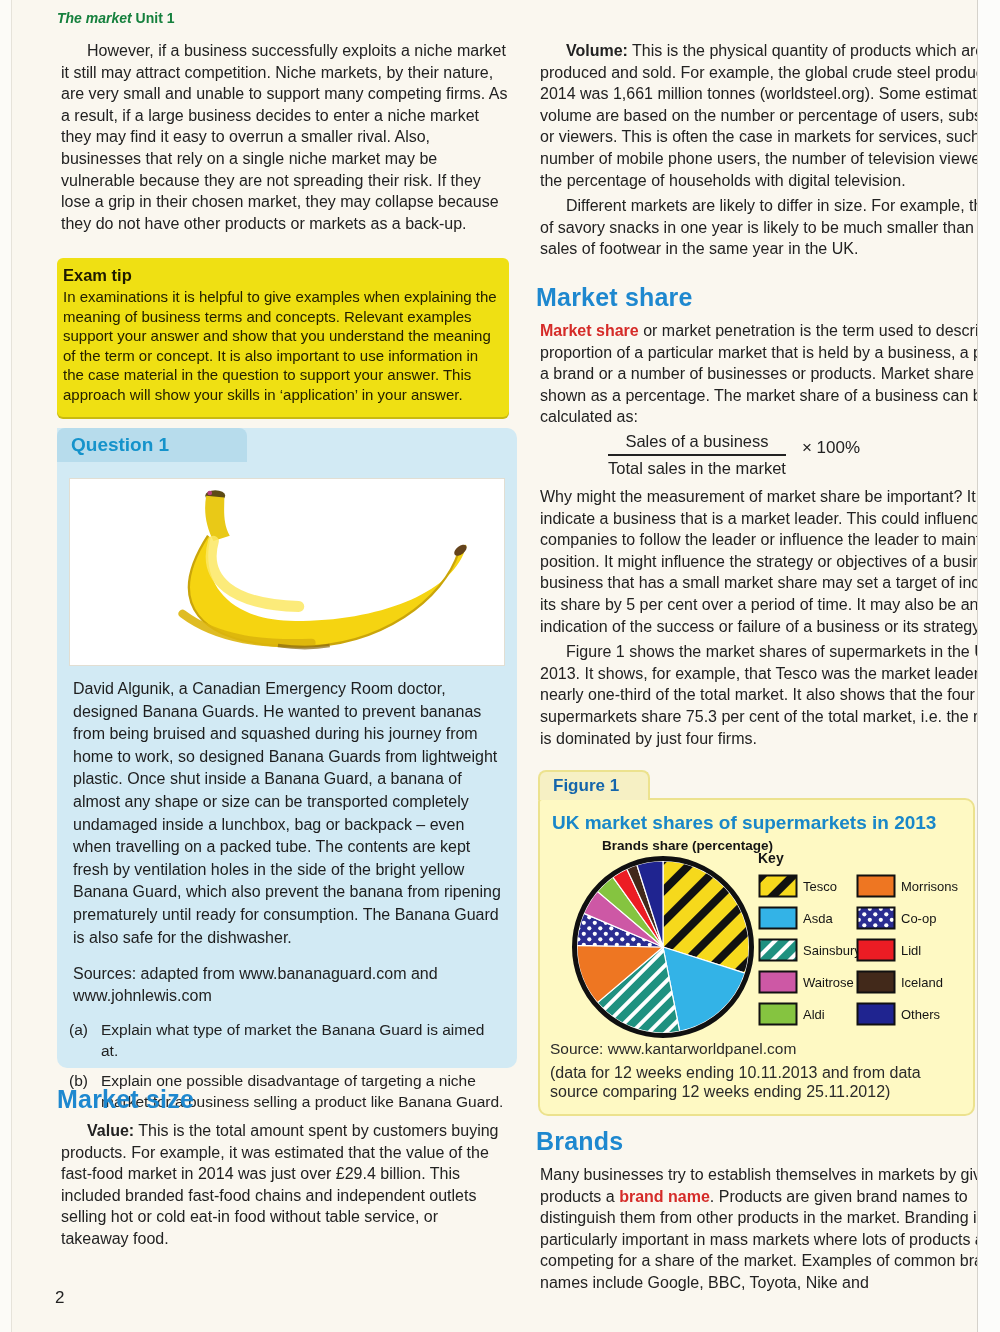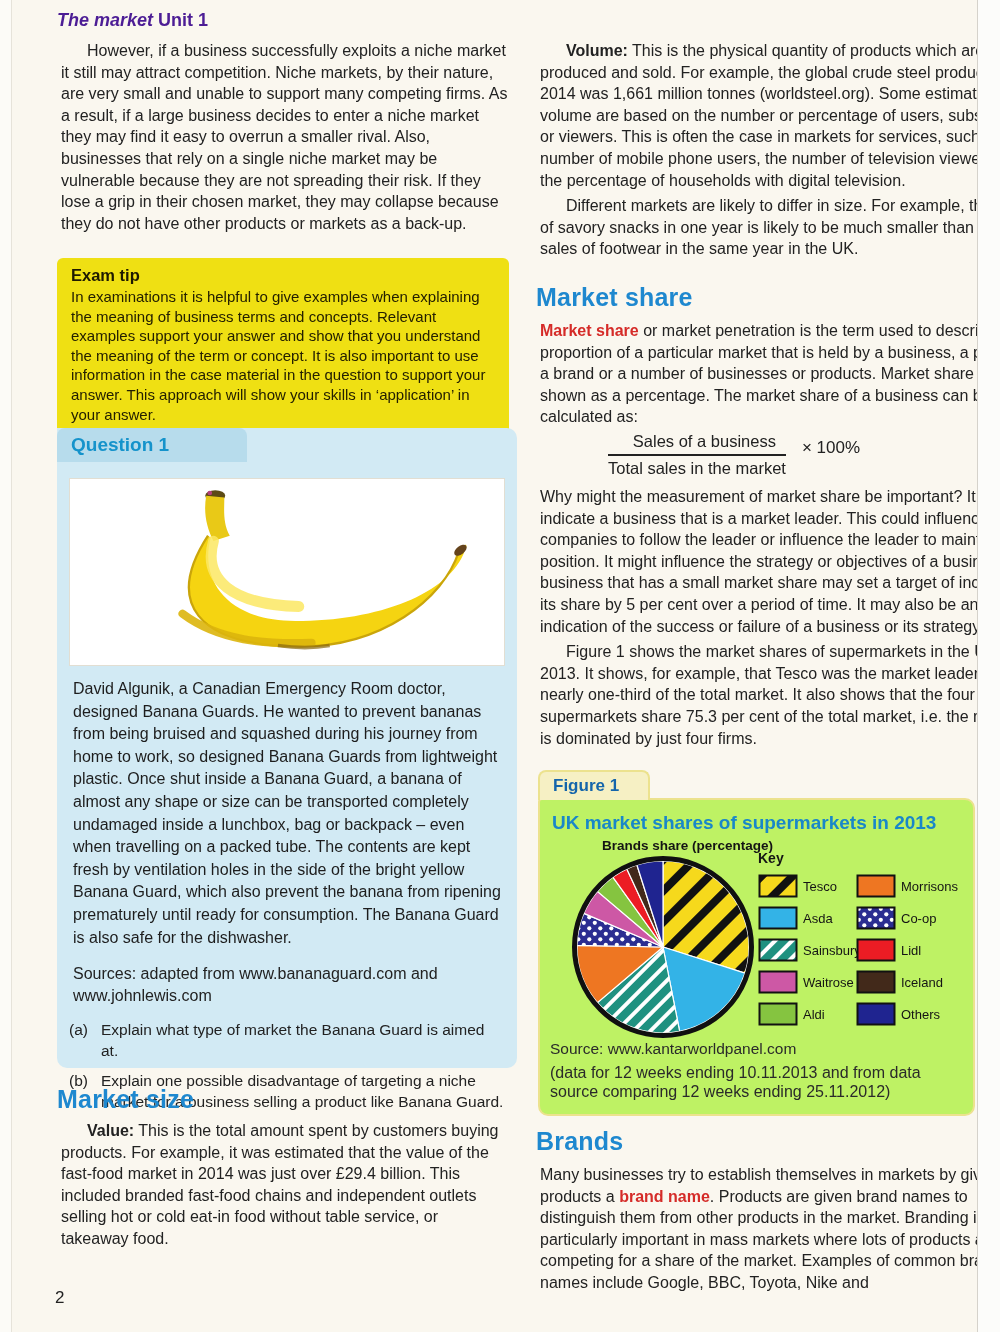--- a/index.html
+++ b/index.html
@@ -18,27 +18,27 @@
 
   
   .edge-left{position:absolute;left:0;top:0;width:11px;height:100%;background:#fcfbf7;border-right:1px solid #e6e3da;z-index:5}
   .edge-right{position:absolute;right:0;top:0;width:22px;height:100%;background:#fcfcfa;border-left:1px solid #d5d2cb;z-index:5}
 
   
   .col-left{position:absolute;left:57px;top:0;width:452px}
   .col-right{position:absolute;left:536px;top:0;width:500px}
 
   
-  .page-header{position:absolute;top:10px;left:0;font-size:18px;color:#4c1d95}
+  .page-header{position:absolute;top:10px;left:0;font-size:14px;color:#15803d}
   .page-header .it{font-style:italic;font-weight:bold}
   .page-header .bd{font-weight:bold}
   #p1{top:36px;width:452px}
 
   #examtip{top:258px;width:452px;background:#efe013;border-radius:6px;
-    padding:8px 14px 12px;box-sizing:border-box;box-shadow:0 2px 0 #c9ba10}
+    padding:8px 6px 12px;box-sizing:border-box;box-shadow:0 2px 0 #c9ba10}
   .examtip-title{font-weight:bold;font-size:16.5px;color:#1e1a00}
   .examtip-body{font-size:15px;line-height:19.6px;color:#242000;margin-top:2px}
 
   #qbox{top:428px;width:460px;height:640px;background:#d2eaf4;border-radius:0 10px 10px 10px}
   .qtab{position:absolute;top:0;left:0;width:190px;height:34px;background:#b7dcec;
     border-radius:8px 8px 0 0;display:flex;align-items:center;padding-left:14px;box-sizing:border-box;
     font-weight:bold;font-size:19px;color:#1593cb}
   .qcontent{padding:34px 12px 0;box-sizing:border-box}
   .banana-frame{background:#fff;border:1px solid #e2ded2;height:186px;margin-top:16px;
     display:flex;align-items:center;justify-content:center;overflow:hidden}
@@ -50,27 +50,27 @@
 
   #msize-h{top:1086px}
   #msize-body{top:1116px;width:452px}
   .page-num{position:absolute;left:55px;top:1288px;font-size:17px;z-index:2}
 
   
   #volume{top:36px;width:500px}
   #mshare-h{top:284px}
   #mshare-body{top:316px;width:500px}
   #formula{top:432px;left:72px;display:flex;align-items:flex-start}
-  .frac{display:inline-block;text-align:right}
+  .frac{display:inline-block;text-align:center}
   .frac .num{border-bottom:2px solid #222;padding:0 10px 3px;font-size:16.5px}
   .frac .den{padding-top:3px;font-size:16.5px}
   .frac-mult{margin-left:16px;font-size:17px;padding-top:6px}
   #why{top:482px;width:500px}
 
-  #figbox{top:798px;left:2px;width:437px;height:318px;background:#bef264;
+  #figbox{top:798px;left:2px;width:437px;height:318px;background:#fef9c3;
     border:2px solid #ece28e;border-radius:4px 10px 10px 10px;box-sizing:border-box}
   .figtab{position:absolute;top:-30px;left:-2px;width:112px;height:30px;background:#f6f0c4;
     border:2px solid #ece28e;border-bottom:none;border-radius:8px 8px 0 0;
     display:flex;align-items:center;padding-left:13px;box-sizing:border-box;
     font-weight:bold;font-size:17px;color:#1565ab}
   .figtitle{position:absolute;left:12px;top:12px;font-weight:bold;font-size:19px;color:#1987c9}
   .figaxis{position:absolute;left:62px;top:38px;font-weight:bold;font-size:13.5px;color:#141414}
   #pie{position:absolute;left:30px;top:54px}
   .figkey{position:absolute;left:218px;top:50px}
   .key-title{font-weight:bold;font-size:14px;color:#141414}

